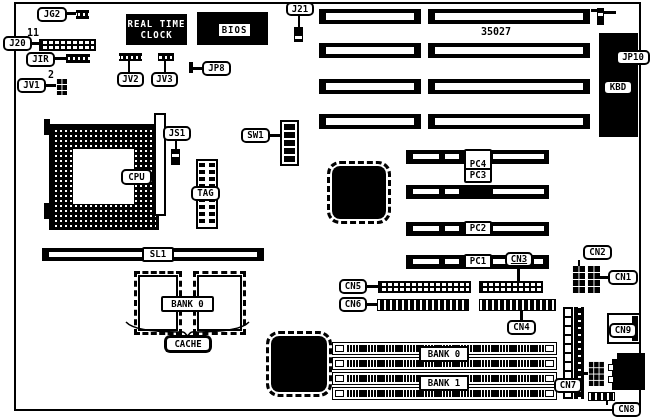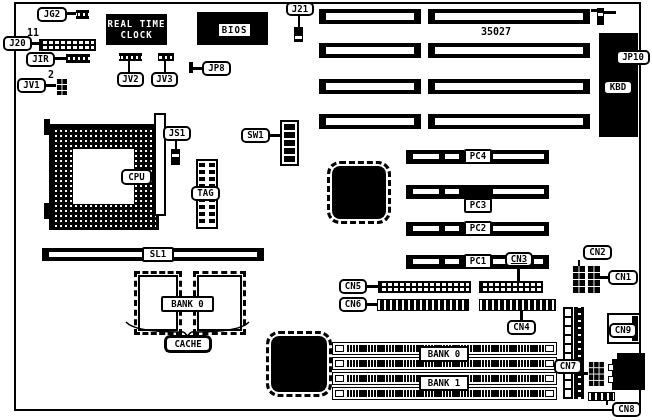--- a/index.html
+++ b/index.html
@@ -50,21 +50,21 @@
   .simm .inner{position:absolute;left:13px;right:12px;top:2px;bottom:2px;background-color:#000;
     background-image:repeating-linear-gradient(90deg,rgba(0,0,0,0) 0 13px,#000 13px 19px),
                      repeating-linear-gradient(90deg,#fff 0 1px,#000 1px 3px);}
   .simm .latch{position:absolute;top:2px;bottom:2px;width:7px;background:#fff;border:1px solid #000;}
   .swbox{position:absolute;box-sizing:border-box;background:#fff;border:2px solid #000;
          display:flex;flex-direction:column;gap:2px;padding:2px 2px;z-index:2;}
   .swseg{flex:1;background:#000;}
   .pcol{position:absolute;top:2px;bottom:2px;width:6px;
         background:repeating-linear-gradient(#000 0 4px,#fff 4px 7px);}
   .rtc-text{display:flex;flex-direction:column;align-items:center;justify-content:center;
-            color:#fff;font:bold 9px/11px "DejaVu Sans Mono",monospace;letter-spacing:1px;text-align:center;}
+            color:#fff;font:bold 9px/11px "DejaVu Sans Mono",monospace;letter-spacing:1px;text-align:center;margin-left:20px;}
 </style>
 </head>
 <body>
 
 <div id="screen">
 
   <div class="abs board" style="left:14px;top:2px;width:627px;height:409px;"></div>
 
   <div class="lbl" style="left:37px;top:7px;width:30px;height:15px;">
       <span>JG2</span>
@@ -211,30 +211,30 @@
     </div>
   <div class="lbl" style="left:142px;top:247px;width:32px;height:15px;border-radius:2px;">
       <span>SL1</span>
     </div>
 
   <div class="slot" style="left:406px;top:150px;width:143px;height:14px;">
     <div class="wstripe" style="left:7px;top:4px;width:26px;height:5px;"></div>
     <div class="wstripe" style="left:39px;top:4px;width:14px;height:5px;"></div>
     <div class="wstripe" style="left:87px;top:4px;width:51px;height:5px;"></div>
   </div>
-  <div class="lbl" style="left:464px;top:149px;width:28px;height:15px;border-radius:2px;">
+  <div class="lbl" style="left:464px;top:149px;width:28px;height:30px;border-radius:2px;">
       <span>PC4</span>
     </div>
 
   <div class="slot" style="left:406px;top:185px;width:143px;height:14px;">
     <div class="wstripe" style="left:7px;top:4px;width:26px;height:5px;"></div>
     <div class="wstripe" style="left:39px;top:4px;width:14px;height:5px;"></div>
     <div class="wstripe" style="left:87px;top:4px;width:51px;height:5px;"></div>
   </div>
-  <div class="lbl" style="left:464px;top:198px;width:28px;height:15px;border-radius:2px;">
+  <div class="lbl" style="left:464px;top:168px;width:28px;height:15px;border-radius:2px;">
       <span>PC3</span>
     </div>
 
   <div class="slot" style="left:406px;top:222px;width:143px;height:14px;">
     <div class="wstripe" style="left:7px;top:4px;width:26px;height:5px;"></div>
     <div class="wstripe" style="left:39px;top:4px;width:14px;height:5px;"></div>
     <div class="wstripe" style="left:87px;top:4px;width:51px;height:5px;"></div>
   </div>
   <div class="lbl" style="left:464px;top:221px;width:28px;height:15px;border-radius:2px;">
       <span>PC2</span>
@@ -290,21 +290,21 @@
   </div>
   <div class="lbl" style="left:609px;top:323px;width:28px;height:15px;">
       <span>CN9</span>
     </div>
 
   <div class="abs" style="left:563px;top:307px;width:21px;height:92px;z-index:2;">
     <div style="position:absolute;left:0;top:0;width:10px;height:92px;box-sizing:border-box;border:2px solid #000;background-color:#fff;background-image:repeating-linear-gradient(rgba(0,0,0,0) 0 7px,#000 7px 9px);"></div>
     <div style="position:absolute;left:11px;top:0;width:10px;height:92px;background-color:#000;background-image:repeating-linear-gradient(0deg,#fff 0 2px,rgba(0,0,0,0) 2px 7px);background-size:3px 100%;background-position:center;background-repeat:repeat-y;"></div>
   </div>
 
-  <div class="lbl" style="left:554px;top:359px;width:28px;height:15px;">
+  <div class="lbl" style="left:554px;top:378px;width:28px;height:15px;">
       <span>CN7</span>
     </div>
   <div class="t" style="left:582px;top:372px;width:6px;height:3px;"></div>
   <div class="gridc" style="left:588px;top:361px;width:16px;height:25px;background-size:5.3px 6.3px;"></div>
 
   <div class="blk" style="left:617px;top:353px;width:28px;height:8px;z-index:2;"></div>
   <div class="blk" style="left:612px;top:359px;width:33px;height:31px;z-index:2;"></div>
   <div class="abs" style="left:608px;top:364px;width:6px;height:7px;background:#fff;border:1px solid #000;z-index:3;"></div>
   <div class="abs" style="left:608px;top:376px;width:6px;height:7px;background:#fff;border:1px solid #000;z-index:3;"></div>
 

